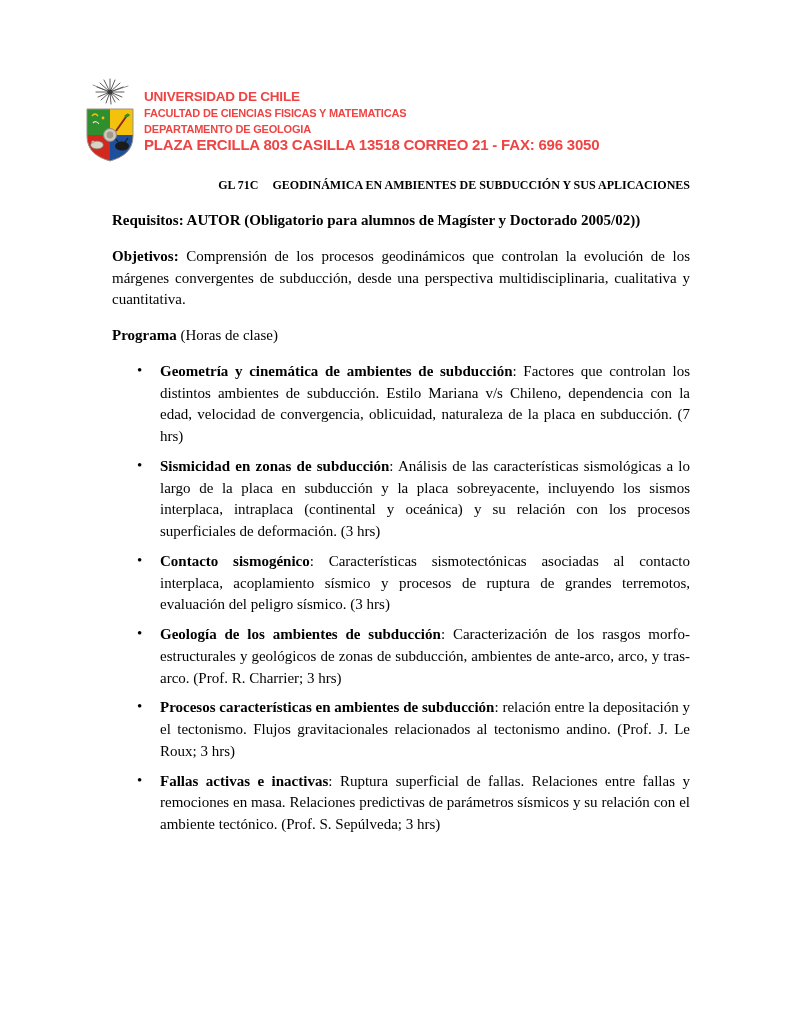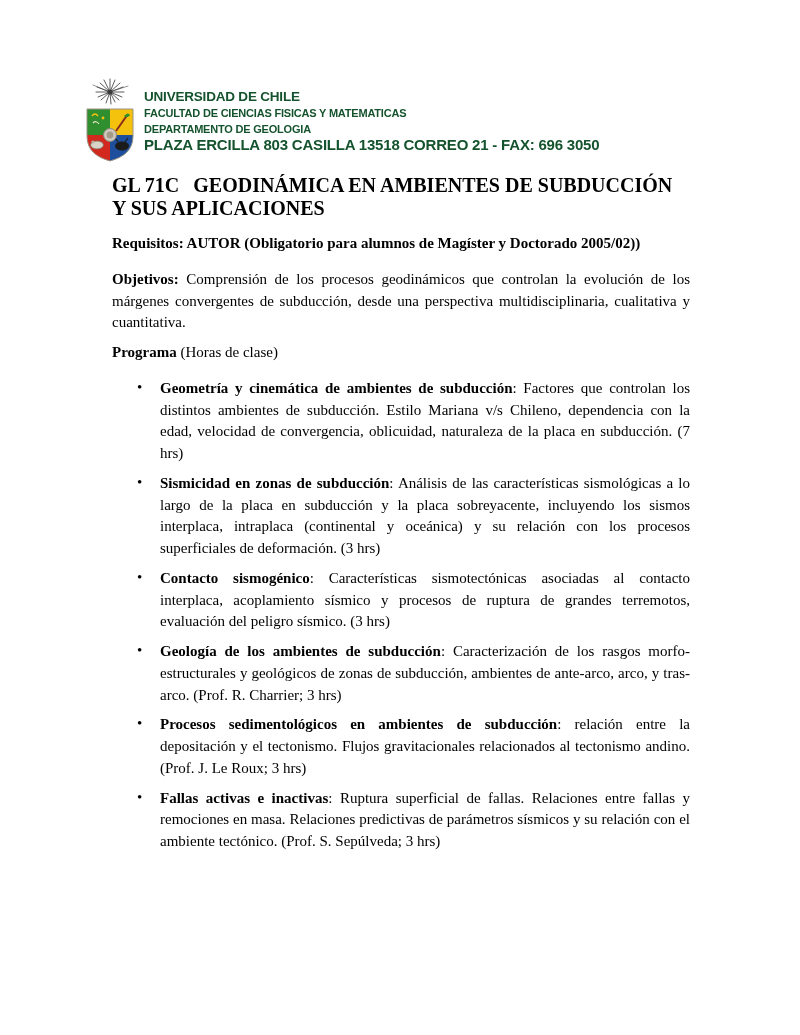--- a/index.html
+++ b/index.html
@@ -15,43 +15,43 @@
 
   
   .letterhead {
     position: absolute; left: 84px; top: 78px;
     display: flex; align-items: flex-start;
   }
   .crest { width: 52px; height: 84px; flex: 0 0 auto; }
   .inst-block {
     margin-left: 8px; padding-top: 10px;
     font-family: "Liberation Sans", "DejaVu Sans", sans-serif;
-    font-weight: bold; letter-spacing: -0.2px; color: #14532d;
+    font-weight: bold; letter-spacing: -0.2px; color: #ef4444;
     white-space: nowrap;
   }
   .inst-line1 { font-size: 13.5px; line-height: 17px; }
   .inst-line2, .inst-line3 { font-size: 11px; line-height: 16px; }
   .inst-line4 { font-size: 15px; line-height: 16px; }
 
   
   .content {
     position: absolute; left: 112px; top: 174px; width: 578px;
     font-size: 15px; line-height: 1.45;
   }
   h1.course-title {
-    margin: 0; text-align: left;
-    font-size: 20px; line-height: 23px; font-weight: bold;
+    margin: 0; text-align: right;
+    font-size: 12px; line-height: 23px; font-weight: bold;
   }
   .code-gap { margin-right: 14px; }
   p { margin: 0; }
   .bold-line { font-weight: bold; }
   .mt20 { margin-top: 20px; }
   .mt13 { margin-top: 13px; }
   .mt14 { margin-top: 14px; }
-  .mt7  { margin-top: 8px; }
+  .mt7  { margin-top: 14px; }
   .para { text-align: justify; }
 
   ul.programa {
     list-style: none; margin: 14px 0 0 0; padding: 0;
   }
   ul.programa li {
     position: relative; padding-left: 48px; margin: 0 0 8px 0;
     text-align: justify;
   }
   ul.programa li .dot {
@@ -132,18 +132,18 @@
 
     <p class="para mt14"><b>Objetivos:</b><span> Comprensión de los procesos geodinámicos que controlan la evolución de los márgenes convergentes de subducción, desde una perspectiva multidisciplinaria, cualitativa y cuantitativa.</span></p>
 
     <p class="para mt7"><b>Programa</b><span> (Horas de clase)</span></p>
 
     <ul class="programa">
       <li><span class="dot">•</span><b>Geometría y cinemática de ambientes de subducción</b><span>: Factores que controlan los distintos ambientes de subducción. Estilo Mariana v/s Chileno, dependencia con la edad, velocidad de convergencia, oblicuidad, naturaleza de la placa en subducción. (7 hrs)</span></li>
       <li><span class="dot">•</span><b>Sismicidad en zonas de subducción</b><span>: Análisis de las características sismológicas a lo largo de la placa en subducción y la placa sobreyacente, incluyendo los sismos interplaca, intraplaca (continental y oceánica) y su relación con los procesos superficiales de deformación. (3 hrs)</span></li>
       <li><span class="dot">•</span><b>Contacto sismogénico</b><span>: Características sismotectónicas asociadas al contacto interplaca, acoplamiento sísmico y procesos de ruptura de grandes terremotos, evaluación del peligro sísmico. (3 hrs)</span></li>
       <li><span class="dot">•</span><b>Geología de los ambientes de subducción</b><span>: Caracterización de los rasgos morfo-estructurales y geológicos de zonas de subducción, ambientes de ante-arco, arco, y tras-arco. (Prof. R. Charrier; 3 hrs)</span></li>
-      <li><span class="dot">•</span><b>Procesos sedimentológicos en ambientes de subducción</b><span>: relación entre la depositación y el tectonismo. Flujos gravitacionales relacionados al tectonismo andino. (Prof. J. Le Roux; 3 hrs)</span></li>
+      <li><span class="dot">•</span><b>Procesos características en ambientes de subducción</b><span>: relación entre la depositación y el tectonismo. Flujos gravitacionales relacionados al tectonismo andino. (Prof. J. Le Roux; 3 hrs)</span></li>
       <li><span class="dot">•</span><b>Fallas activas e inactivas</b><span>: Ruptura superficial de fallas. Relaciones entre fallas y remociones en masa. Relaciones predictivas de parámetros sísmicos y su relación con el ambiente tectónico. (Prof. S. Sepúlveda; 3 hrs)</span></li>
     </ul>
 
   </div>
 </div>
 
 </body></html>

